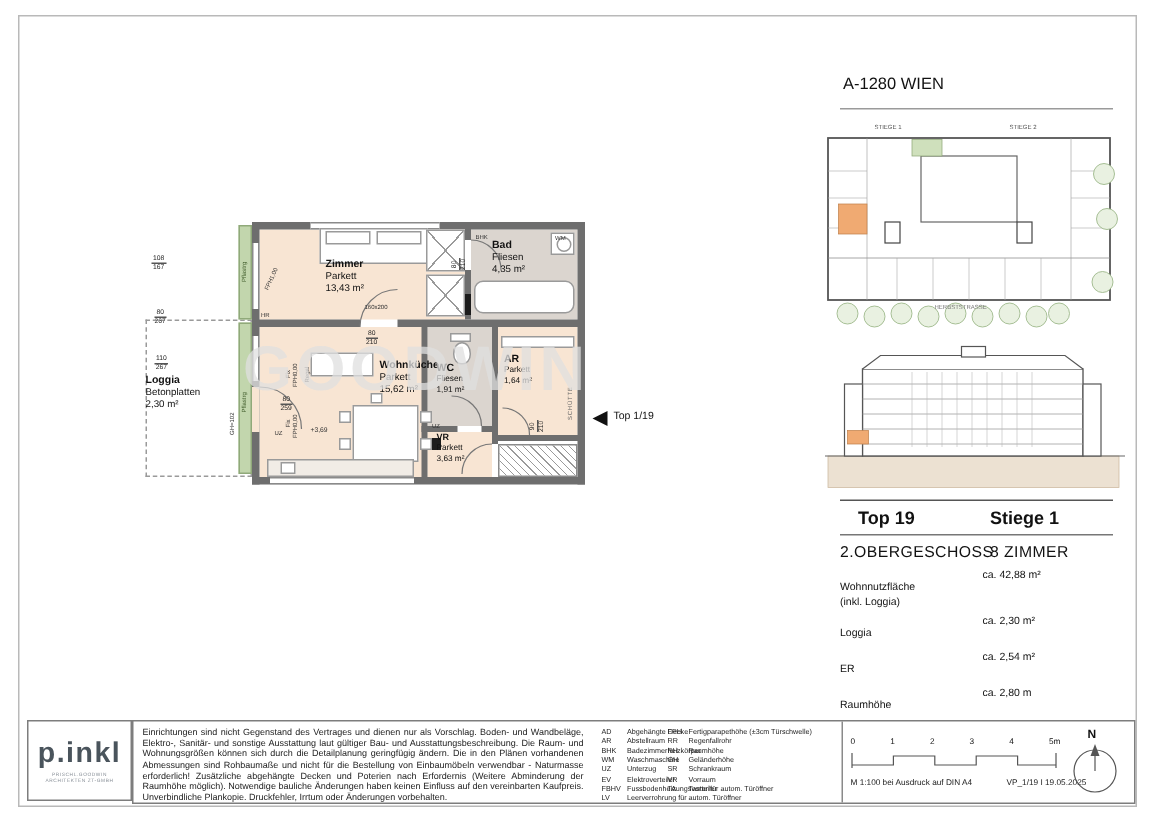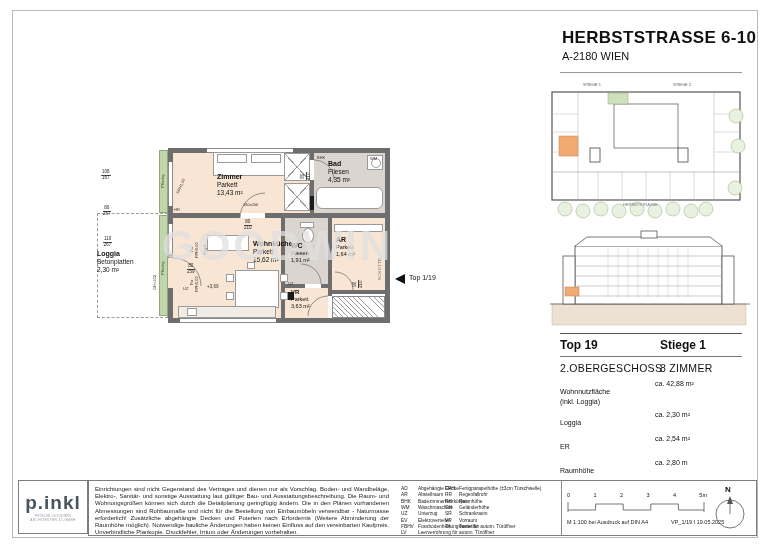--- a/index.html
+++ b/index.html
@@ -58,22 +58,21 @@
   .brandsub{font-size:3.2px;color:#8a9199;text-align:center;letter-spacing:.4px;line-height:1.4;}
   .divline{position:absolute;background:#8a8a8a;}
   svg{display:block;}
 </style>
 </head>
 <body>
 
 <div class="sheet">
   <div class="frame"></div>
 
-  <div class="t title" style="left:562px;top:28px;">HERBSTSTRASSE 6-10</div>
-  <div class="t subtitle" style="left:562px;top:50px;">A-2180 WIEN</div>
+  <div class="t subtitle" style="left:562px;top:50px;">A-1280 WIEN</div>
   <div class="hr" style="left:560px;top:72px;width:182px;"></div>
 
   <div class="abs" style="left:545px;top:78px;width:210px;height:146px;">
     <span class="t tiny" style="left:38px;top:4px;color:#555;">STIEGE 1</span>
     <span class="t tiny" style="left:128px;top:4px;color:#555;">STIEGE 2</span>
     <svg width="210" height="146" viewBox="0 0 210 146">
       <rect x="7" y="14" width="188" height="108" fill="#fff" stroke="#555" stroke-width="1.2"></rect>
       <rect x="69" y="26" width="64" height="44" fill="#fff" stroke="#666" stroke-width="0.8"></rect>
       <line x1="7" y1="94" x2="195" y2="94" stroke="#888" stroke-width="0.5"></line>
       <line x1="33" y1="14" x2="33" y2="122" stroke="#999" stroke-width="0.4"></line>
@@ -135,21 +134,21 @@
         <line x1="118" y1="20" x2="118" y2="70"></line>
           <line x1="128" y1="20" x2="128" y2="70"></line>
         <line x1="138" y1="20" x2="138" y2="70"></line>
       </g>
       <rect x="15" y="59" width="14" height="9" fill="#f0aa72" stroke="#c2824d" stroke-width="0.5"></rect>
     </svg>
   </div>
 
   <div class="hr" style="left:560px;top:333px;width:182px;border-color:#555;"></div>
   <div class="abs" style="left:560px;top:336px;width:182px;height:128px;">
-    <span class="t big" style="left:0;top:2px;">Top 19</span>
+    <span class="t big" style="left:12px;top:2px;">Top 19</span>
     <span class="t big" style="left:100px;top:2px;">Stiege 1</span>
     <div class="hr" style="left:0;top:20px;width:182px;border-color:#777;"></div>
     <span class="t mid" style="left:0;top:26px;">2.OBERGESCHOSS</span>
     <span class="t mid" style="left:100px;top:26px;">8 ZIMMER</span>
     <div class="abs" style="left:0;top:44px;width:182px;">
         <div class="irow">
         <span class="ilab">Wohnnutzfläche</span>
         <span class="isub">(inkl. Loggia)</span>
         <span class="ival">ca. 42,88 m²</span>
       </div>

